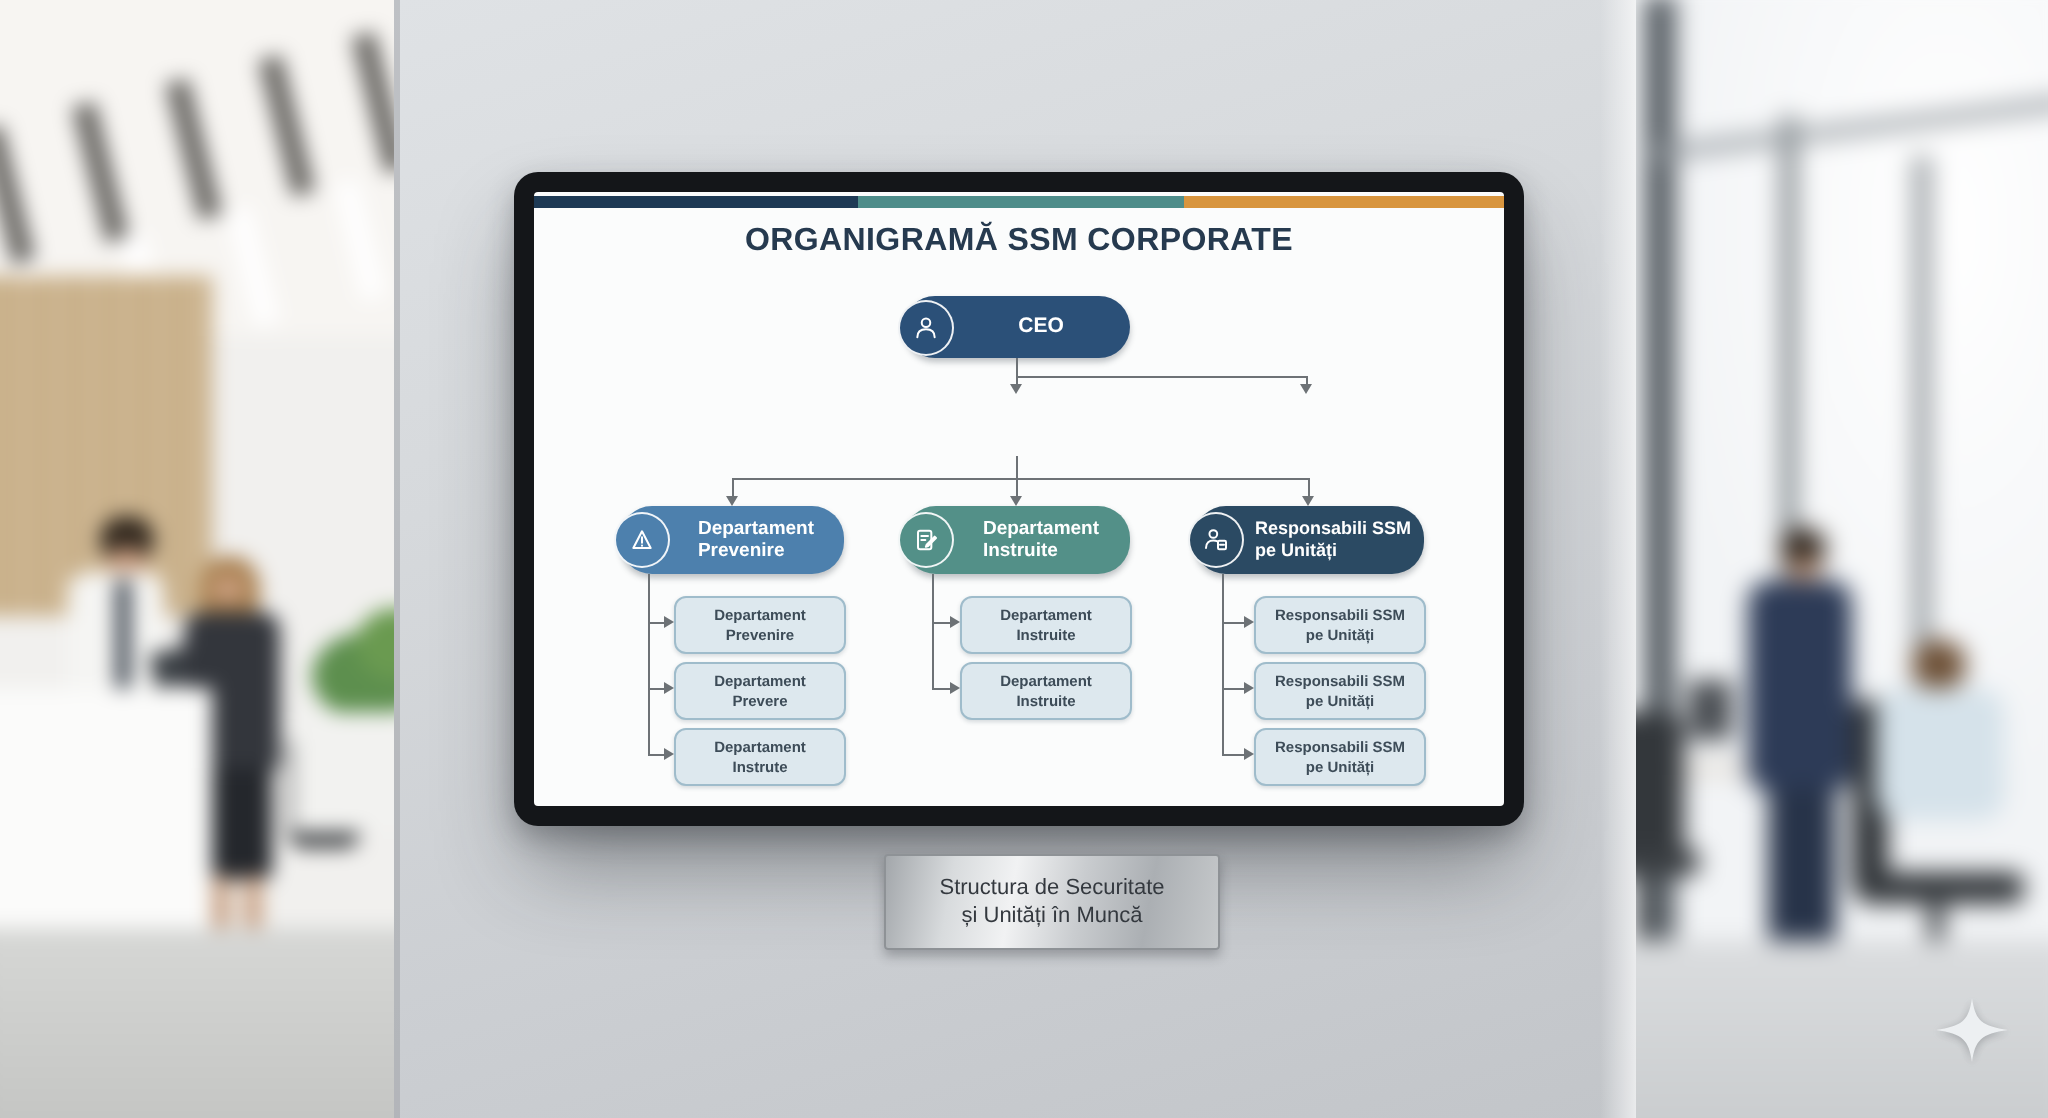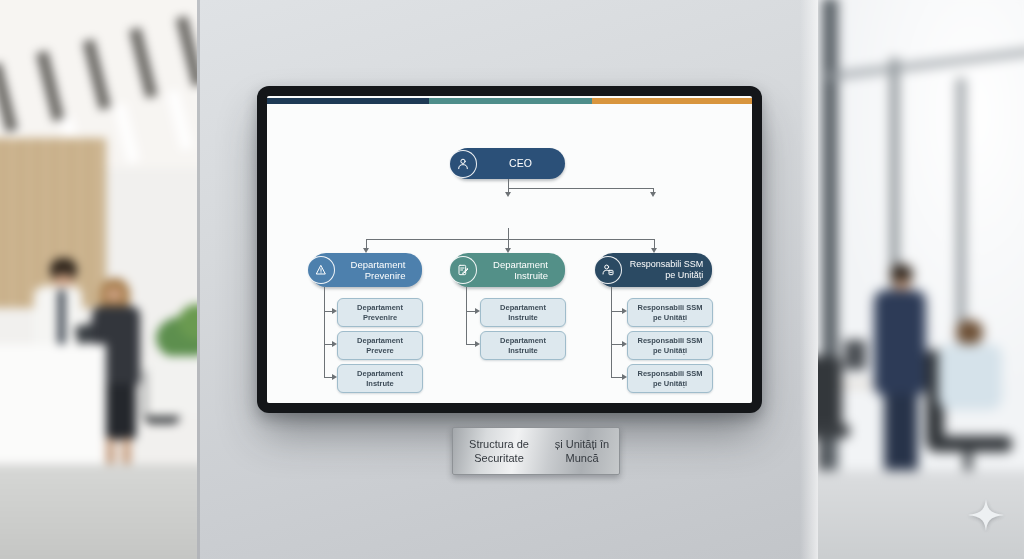--- a/index.html
+++ b/index.html
@@ -26,43 +26,43 @@
     box-shadow:0 24px 44px -6px rgba(35,39,45,.45),0 6px 14px rgba(35,39,45,.30);padding:10px;box-sizing:border-box;}
   .screen{position:relative;width:485px;height:307px;background:#fbfcfc;border-radius:2px;overflow:hidden;}
 
   .bar-seg{position:absolute;top:2px;height:6px;}
   .slide-title{position:absolute;top:16px;left:0;right:0;text-align:center;
     font-size:16px;font-weight:bold;color:#263a4f;letter-spacing:.2px;}
 
   .pill{position:absolute;border-radius:16px;background:var(--c);color:#fff;
     display:flex;align-items:center;justify-content:center;
     box-shadow:0 2px 3px rgba(30,40,50,.28);padding-left:24px;box-sizing:border-box;}
-  .pill .label{font-weight:normal;text-align:right;white-space:pre-line;line-height:1.18;}
+  .pill .label{font-weight:bold;text-align:left;white-space:pre-line;line-height:1.18;}
   .badge{position:absolute;left:-3px;top:50%;transform:translateY(-50%);
     width:28px;height:28px;border-radius:50%;background:var(--c);
     border:1.5px solid rgba(255,255,255,.92);display:flex;align-items:center;justify-content:center;box-sizing:border-box;}
   .badge svg{width:16px;height:16px;stroke:#fff;fill:none;stroke-width:1.5;stroke-linecap:round;stroke-linejoin:round;}
 
   .sub{position:absolute;width:84px;height:27px;background:#dde8ee;border:1px solid #9fbccb;
     border-radius:6px;display:flex;align-items:center;justify-content:center;text-align:center;
     font-size:7.5px;font-weight:bold;color:#3d4c58;white-space:pre-line;line-height:1.25;
     box-shadow:0 1px 2px rgba(40,60,75,.18);}
 
   .hline{position:absolute;height:1px;background:#6d7276;}
   .vline{position:absolute;width:1px;background:#6d7276;}
   .arr-d{position:absolute;width:0;height:0;border-left:3.5px solid transparent;
     border-right:3.5px solid transparent;border-top:5px solid #6d7276;}
   .arr-r{position:absolute;width:0;height:0;border-top:3.5px solid transparent;
     border-bottom:3.5px solid transparent;border-left:5px solid #6d7276;}
 
   
-  .plaque{left:452px;top:427px;width:166px;height:46px;border-radius:2px;
+  .plaque{left:442px;top:427px;width:166px;height:46px;border-radius:2px;
     background:linear-gradient(100deg,#a3a7ab 0%,#d8dbdd 20%,#f1f2f3 38%,#c9cccf 58%,#abafb3 78%,#c6c9cb 100%);
     border:1px solid #8e9296;box-shadow:0 3px 6px rgba(30,34,40,.30);
-    display:flex;flex-direction:row;align-items:center;justify-content:center;}
+    display:flex;flex-direction:column;align-items:center;justify-content:center;}
   .plaque div{font-size:11px;color:#34393f;line-height:14px;text-align:center;}
 
   .sparkle{left:966px;top:497px;width:40px;height:40px;opacity:.92;
     filter:drop-shadow(0 1px 2px rgba(60,65,72,.35));}
 </style>
 </head>
 <body>
 
 <div class="stage">
 
@@ -118,20 +118,21 @@
   <div class="abs wall-edge-l"></div>
   <div class="abs wall-edge-r"></div>
 
   <div class="abs tv">
     <div class="screen">
 
       <div class="bar-seg" style="left:0;width:162px;background:#1e3a55;"></div>
       <div class="bar-seg" style="left:162px;width:163px;background:#4e8d8a;"></div>
       <div class="bar-seg" style="left:325px;width:160px;background:#d8953e;"></div>
 
+      <div class="slide-title">ORGANIGRAMĂ SSM CORPORATE</div>
 
       <div class="pill" style="--c:#2b5078;left:185px;top:52px;width:113px;height:31px;">
         <span class="badge">
           <svg viewBox="0 0 24 24">
               <circle cx="12" cy="8" r="3.2"></circle>
               <path d="M5.5 19c0-4.5 2.6-6 6.5-6s6.5 1.5 6.5 6"></path>
             </svg>
         </span>
         <span class="label" style="font-size:10.5px;">CEO</span>
       </div>

